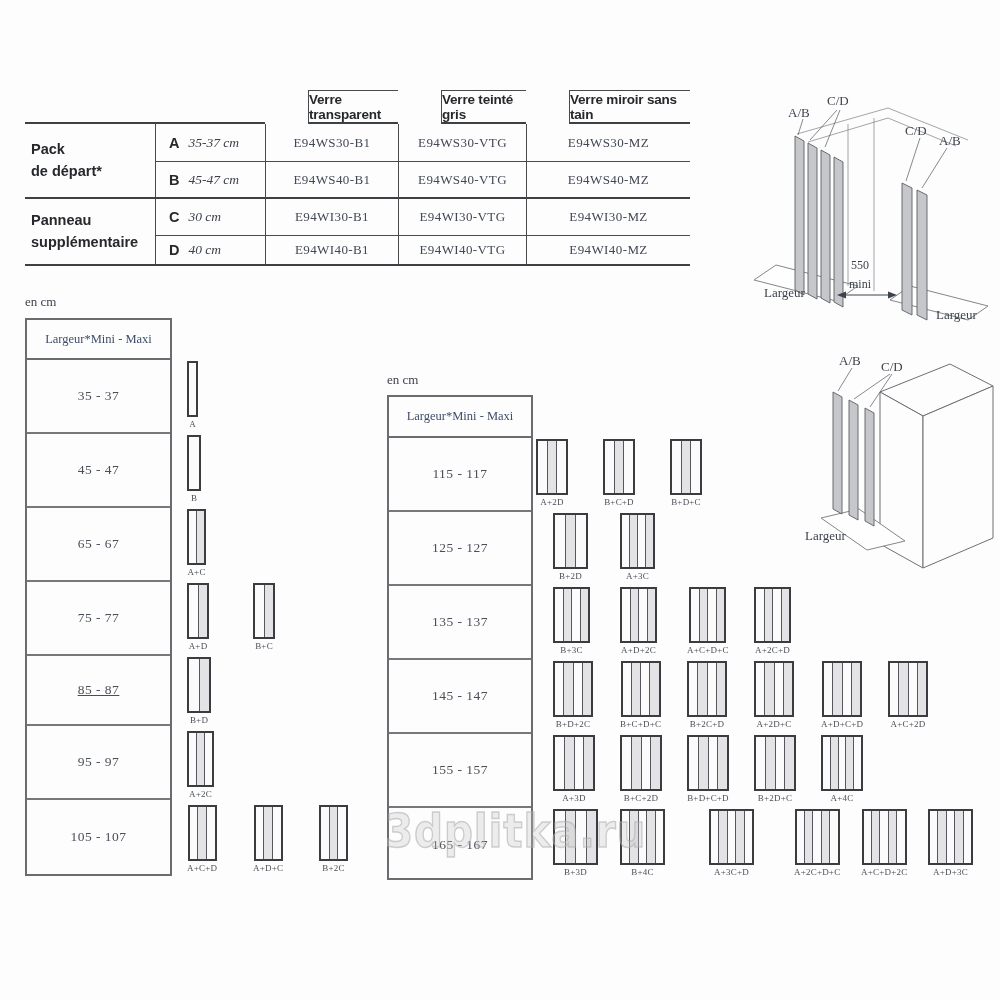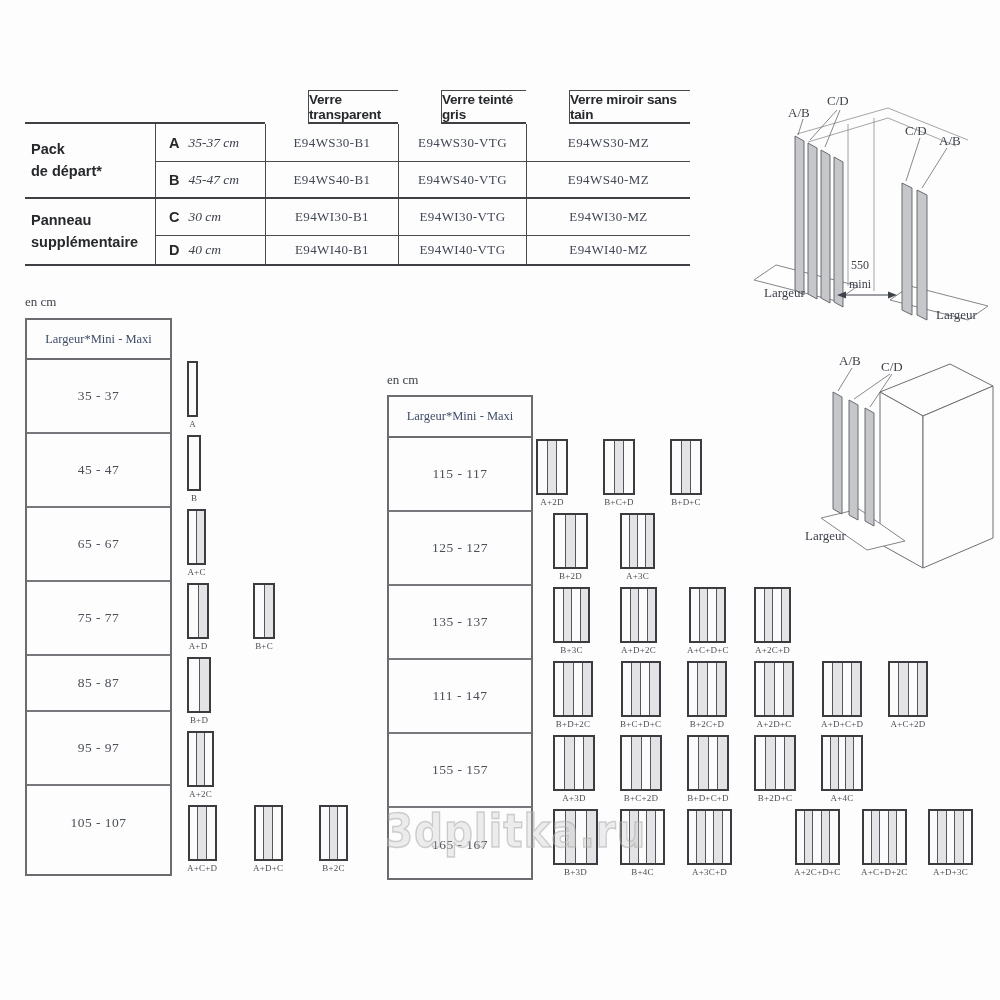--- a/index.html
+++ b/index.html
@@ -163,21 +163,21 @@
 <div class="unit-label" style="left: 25px; top: 294px;">en cm</div>
     <div class="combo-table" style="left: 25px; top: 318px; width: 147px; height: 558px;">
       <div class="ct-head" style="height: 40px;">
         <div>Largeur*</div>
         <div>Mini - Maxi</div>
       </div>
       <div class="ct-row" style="height: 74px;">35 - 37</div>
       <div class="ct-row" style="height: 74px;">45 - 47</div>
       <div class="ct-row" style="height: 74px;">65 - 67</div>
       <div class="ct-row" style="height: 74px;">75 - 77</div>
-      <div class="ct-row" style="height: 56px;">85 - 87</div>
+      <div class="ct-row" style="height: 70px; text-decoration: underline;">85 - 87</div>
       <div class="ct-row" style="height: 74px;">95 - 97</div>
       <div class="ct-row" style="height: 74px;">105 - 107</div>
     </div>
     <div class="icon-row" style="left: 187px; top: 358px; height: 74px;">
       <div class="icon-slot" style="width: 66px;">
         <div class="icon-block">
           <div class="panel-icon" style="width: 11px;">
             <div class="pane"></div>
           </div>
           <div class="icon-label">A</div>
@@ -282,21 +282,21 @@
     </div>
     <div class="unit-label" style="left: 387px; top: 372px;">en cm</div>
     <div class="combo-table" style="left: 387px; top: 395px; width: 146px; height: 485px;">
       <div class="ct-head" style="height: 41px;">
         <div>Largeur*</div>
         <div>Mini - Maxi</div>
       </div>
       <div class="ct-row" style="height: 74px;">115 - 117</div>
       <div class="ct-row" style="height: 74px;">125 - 127</div>
       <div class="ct-row" style="height: 74px;">135 - 137</div>
-      <div class="ct-row" style="height: 74px;">111 - 147</div>
+      <div class="ct-row" style="height: 74px;">145 - 147</div>
       <div class="ct-row" style="height: 74px;">155 - 157</div>
       <div class="ct-row" style="height: 74px;">165 - 167</div>
     </div>
     <div class="icon-row" style="left: 536px; top: 436px; height: 74px;">
       <div class="icon-slot" style="width: 67px;">
         <div class="icon-block">
           <div class="panel-icon" style="width: 32px;">
             <div class="pane"></div>
             <div class="pane shaded"></div>
             <div class="pane"></div>
@@ -537,21 +537,21 @@
           <div class="panel-icon" style="width: 45px;">
             <div class="pane"></div>
             <div class="pane shaded"></div>
             <div class="pane"></div>
             <div class="pane shaded"></div>
             <div class="pane"></div>
           </div>
           <div class="icon-label">B+4C</div>
         </div>
       </div>
-      <div class="icon-slot" style="width: 67px;">
+      <div class="icon-slot" style="width: 67px; align-items: flex-end;">
         <div class="icon-block">
           <div class="panel-icon" style="width: 45px;">
             <div class="pane"></div>
             <div class="pane shaded"></div>
             <div class="pane"></div>
             <div class="pane shaded"></div>
             <div class="pane"></div>
           </div>
           <div class="icon-label">A+3C+D</div>
         </div>

